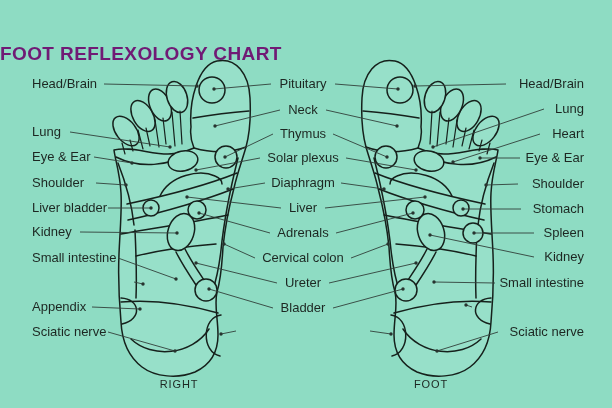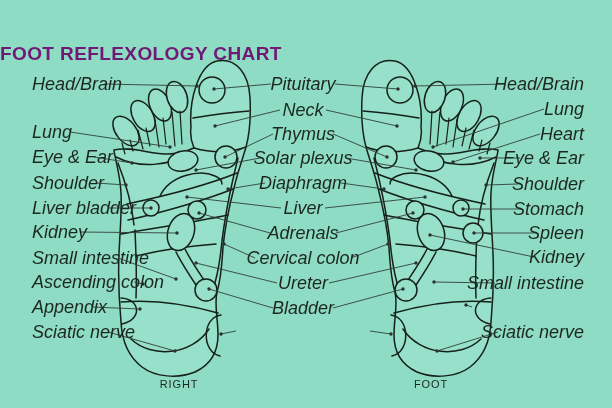--- a/index.html
+++ b/index.html
@@ -8,22 +8,22 @@
     background:#8edcc3;
     font-family:"Liberation Sans",sans-serif;
     color:#1d2722;
   }
   .title{
     position:absolute;top:25px;left:0;width:612px;text-align:left;
     font-size:19px;font-weight:bold;letter-spacing:.4px;color:#701a75;margin-top:18px;
   }
   .art{position:absolute;left:0;top:0;}
   .lbl{
-    position:absolute;font-size:18px;line-height:14px;height:14px;
-    white-space:nowrap;color:#1d2722;font-style:italic;
+    position:absolute;font-size:13px;line-height:14px;height:14px;
+    white-space:nowrap;color:#1d2722;
   }
   .lbl-l{left:32px;}
   .lbl-m{left:303px;transform:translateX(-50%);}
   .lbl-r{right:28px;text-align:right;}
   .cap{
     position:absolute;font-size:11px;line-height:12px;letter-spacing:.9px;
     color:#1d2722;transform:translateX(-50%);
   }
 </style>
 </head>
@@ -180,21 +180,20 @@
     </g>
   </svg>
 
   <span class="lbl lbl-l" style="top:77px">Head/Brain</span>
   <span class="lbl lbl-l" style="top:125px">Lung</span>
   <span class="lbl lbl-l" style="top:150px">Eye &amp; Ear</span>
   <span class="lbl lbl-l" style="top:176px">Shoulder</span>
   <span class="lbl lbl-l" style="top:201px">Liver bladder</span>
   <span class="lbl lbl-l" style="top:225px">Kidney</span>
   <span class="lbl lbl-l" style="top:251px">Small intestine</span>
-  <span class="lbl lbl-l" style="top:275px">Ascending colon</span>
   <span class="lbl lbl-l" style="top:300px">Appendix</span>
   <span class="lbl lbl-l" style="top:325px">Sciatic nerve</span>
 
   <span class="lbl lbl-m" style="top:77px">Pituitary</span>
   <span class="lbl lbl-m" style="top:103px">Neck</span>
   <span class="lbl lbl-m" style="top:127px">Thymus</span>
   <span class="lbl lbl-m" style="top:151px">Solar plexus</span>
   <span class="lbl lbl-m" style="top:176px">Diaphragm</span>
   <span class="lbl lbl-m" style="top:201px">Liver</span>
   <span class="lbl lbl-m" style="top:226px">Adrenals</span>

